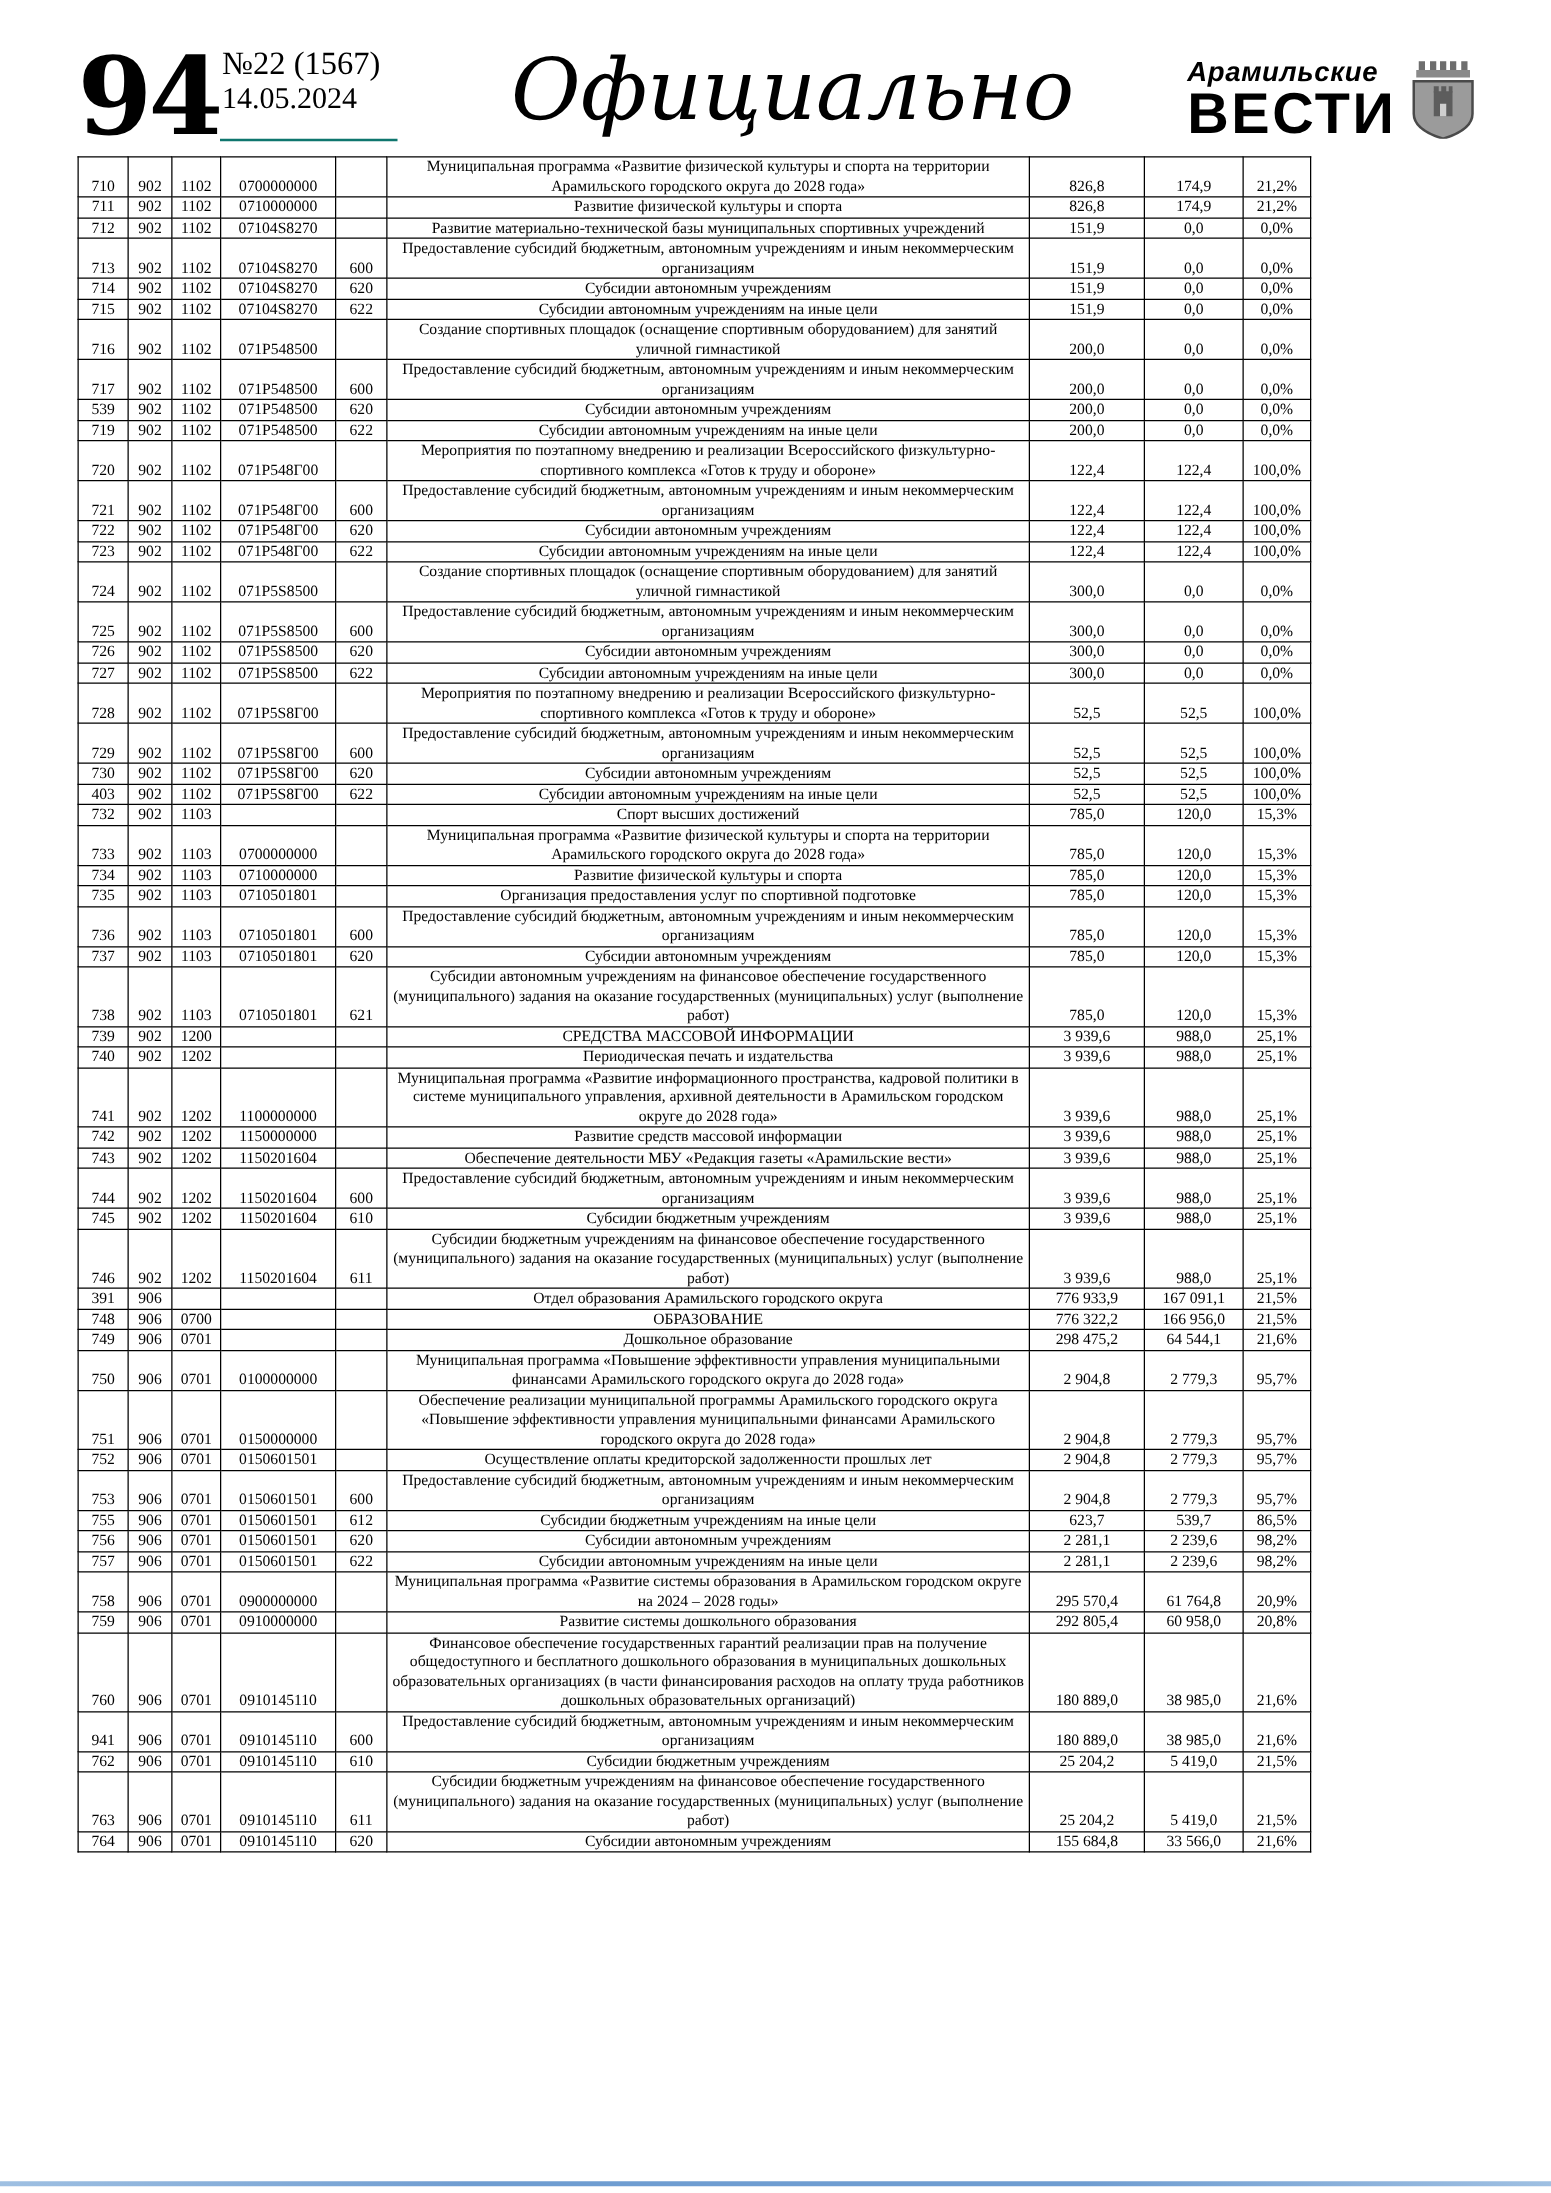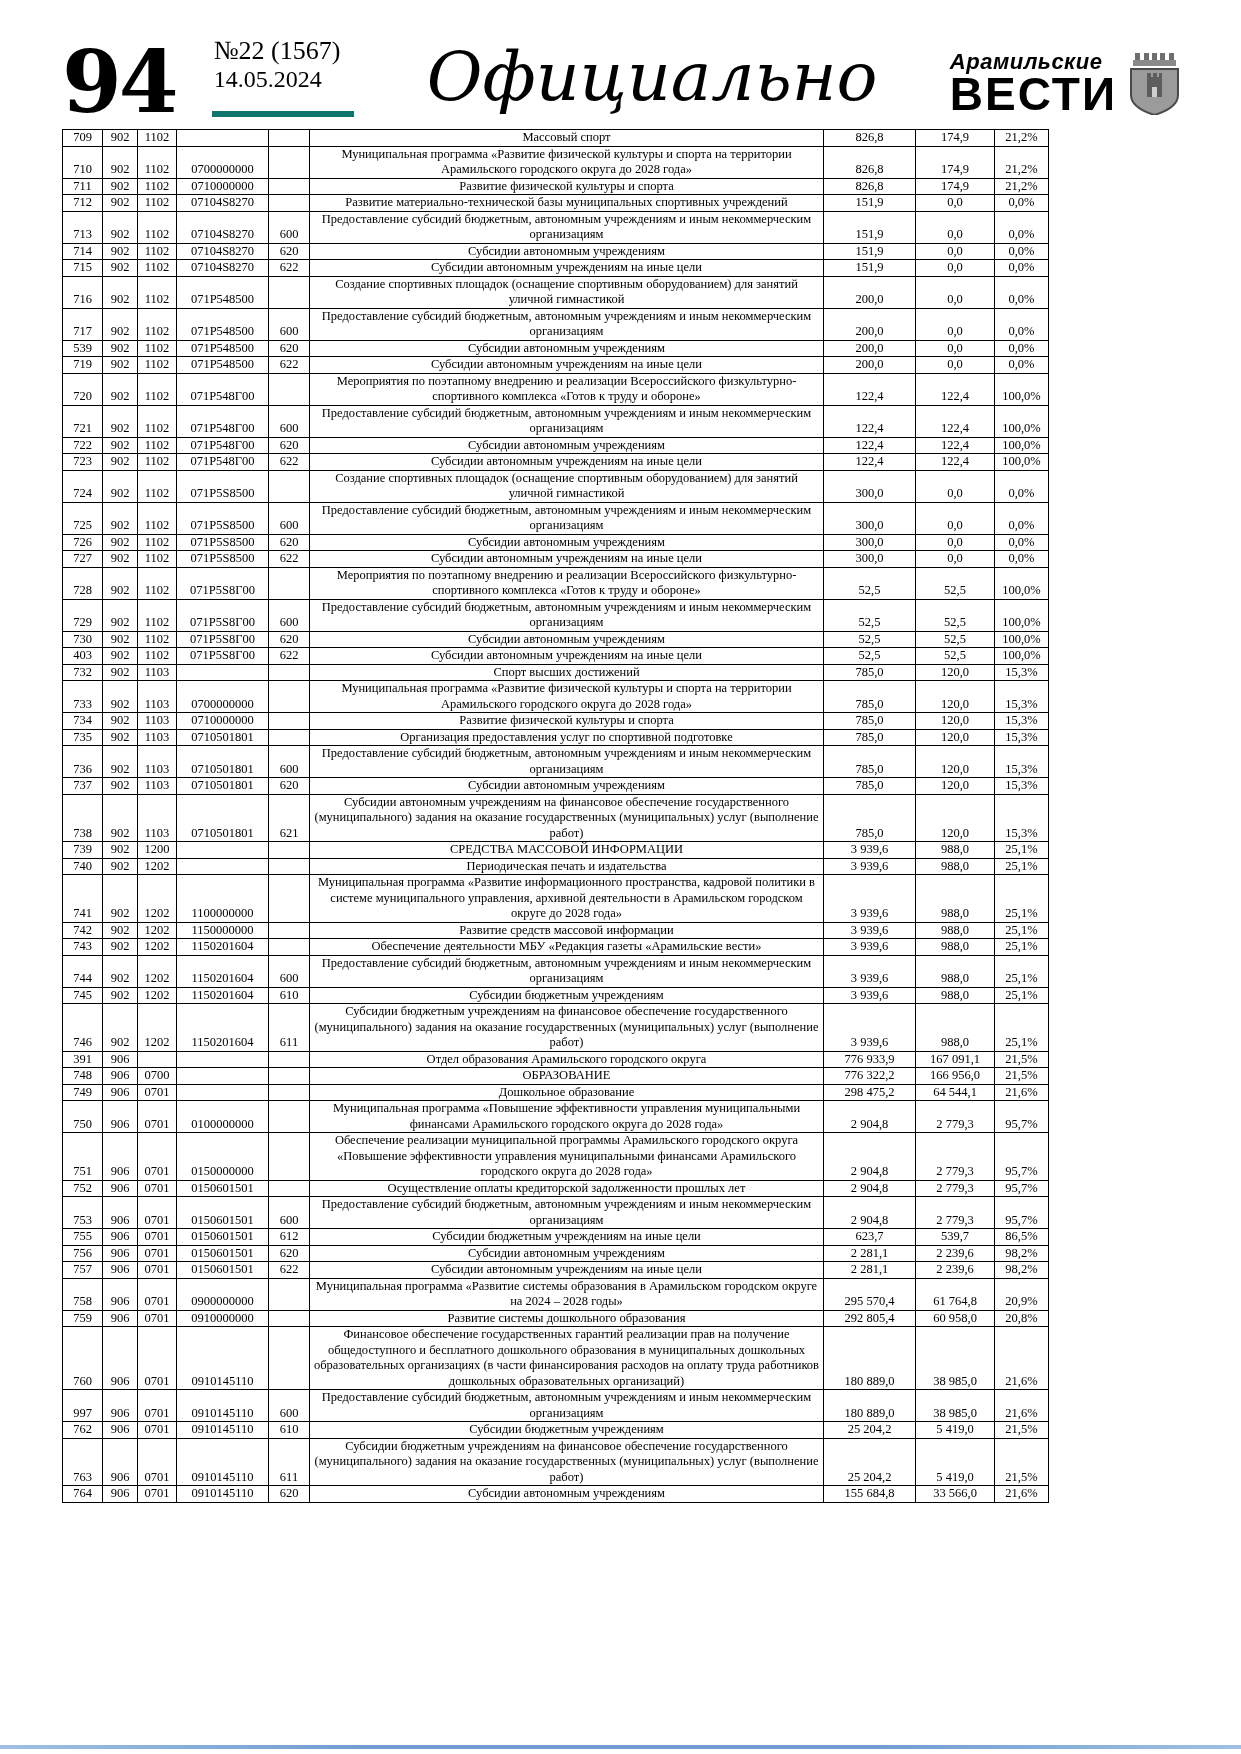--- a/index.html
+++ b/index.html
@@ -18,23 +18,22 @@
     padding: 34px 58px 8px 62px;
   }
   .page-number {
     font-family: "DejaVu Serif", serif;
     font-weight: bold;
     font-size: 86px;
     line-height: 0.82;
     letter-spacing: -3px;
   }
   .issue-block {
-    margin-left: 36px;
     padding: 2px 14px 18px 2px;
-    border-bottom: 6px solid #0f766e;
+    border-bottom: 2px solid #0f766e;
   }
   .issue-number { font-size: 26px; line-height: 1.15; }
   .issue-date { font-size: 24px; line-height: 1.15; font-family: Liberation Serif, serif; }
   .section-title {
     flex: 1;
     text-align: center;
     font-family: "DejaVu Serif", serif;
     font-style: italic;
     font-size: 68px;
     line-height: 1;
@@ -128,31 +127,20 @@
         <col style="width:39px">
       <col style="width:92px">
         <col style="width:41px">
         <col style="width:514px">
       <col style="width:92px">
         <col style="width:79px">
         <col style="width:54px">
     </colgroup>
     <tbody>
         <tr>
-      <td class="c-num">709</td>
-      <td class="c-grbs">902</td>
-      <td class="c-sec">1102</td>
-      <td class="c-code"></td>
-      <td class="c-vr"></td>
-      <td class="c-name">Массовый спорт</td>
-      <td class="c-v1">826,8</td>
-      <td class="c-v2">174,9</td>
-      <td class="c-v3">21,2%</td>
-    </tr>
-        <tr>
       <td class="c-num">710</td>
       <td class="c-grbs">902</td>
       <td class="c-sec">1102</td>
       <td class="c-code">0700000000</td>
       <td class="c-vr"></td>
       <td class="c-name">Муниципальная программа «Развитие физической культуры и спорта на территории Арамильского городского округа до 2028 года»</td>
       <td class="c-v1">826,8</td>
       <td class="c-v2">174,9</td>
       <td class="c-v3">21,2%</td>
     </tr>
@@ -689,21 +677,21 @@
       <td class="c-grbs">906</td>
       <td class="c-sec">0701</td>
       <td class="c-code">0910145110</td>
       <td class="c-vr"></td>
       <td class="c-name">Финансовое обеспечение государственных гарантий реализации прав на получение общедоступного и бесплатного дошкольного образования в муниципальных дошкольных образовательных организациях (в части финансирования расходов на оплату труда работников дошкольных образовательных организаций)</td>
       <td class="c-v1">180 889,0</td>
       <td class="c-v2">38 985,0</td>
       <td class="c-v3">21,6%</td>
     </tr>
         <tr>
-      <td class="c-num">997</td>
+      <td class="c-num">941</td>
       <td class="c-grbs">906</td>
       <td class="c-sec">0701</td>
       <td class="c-code">0910145110</td>
       <td class="c-vr">600</td>
       <td class="c-name">Предоставление субсидий бюджетным, автономным учреждениям и иным некоммерческим организациям</td>
       <td class="c-v1">180 889,0</td>
       <td class="c-v2">38 985,0</td>
       <td class="c-v3">21,6%</td>
     </tr>
         <tr>

